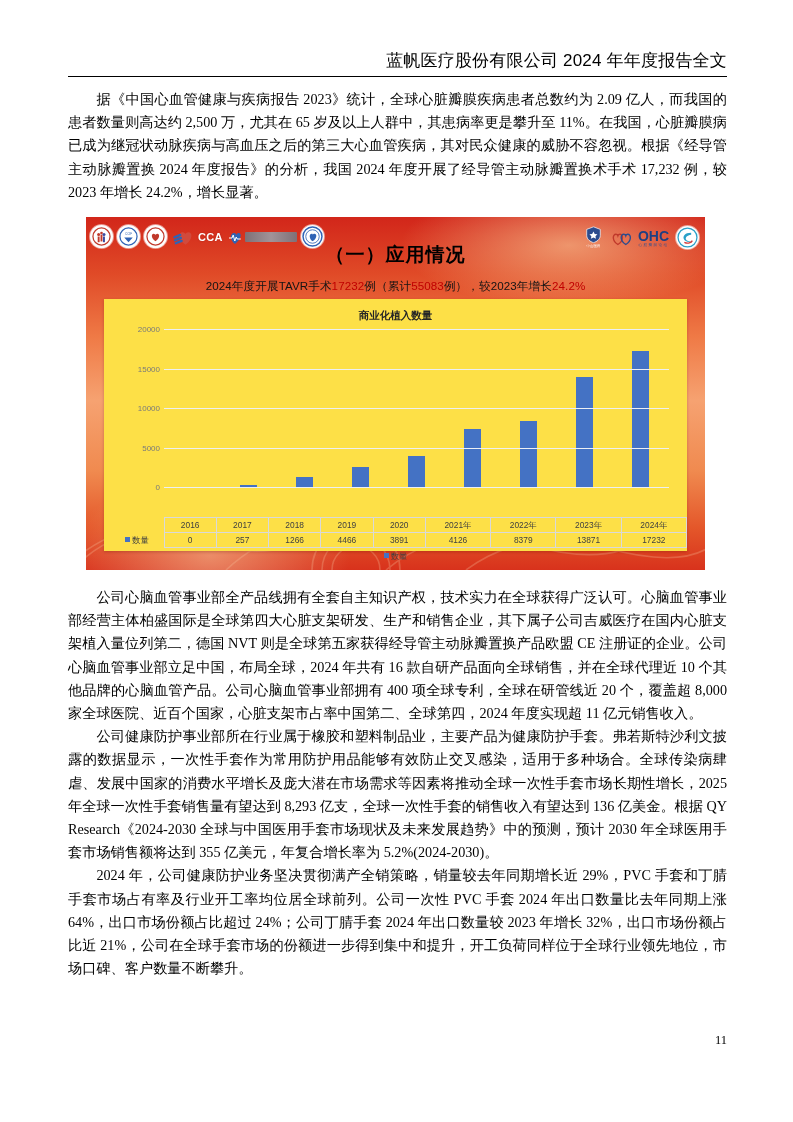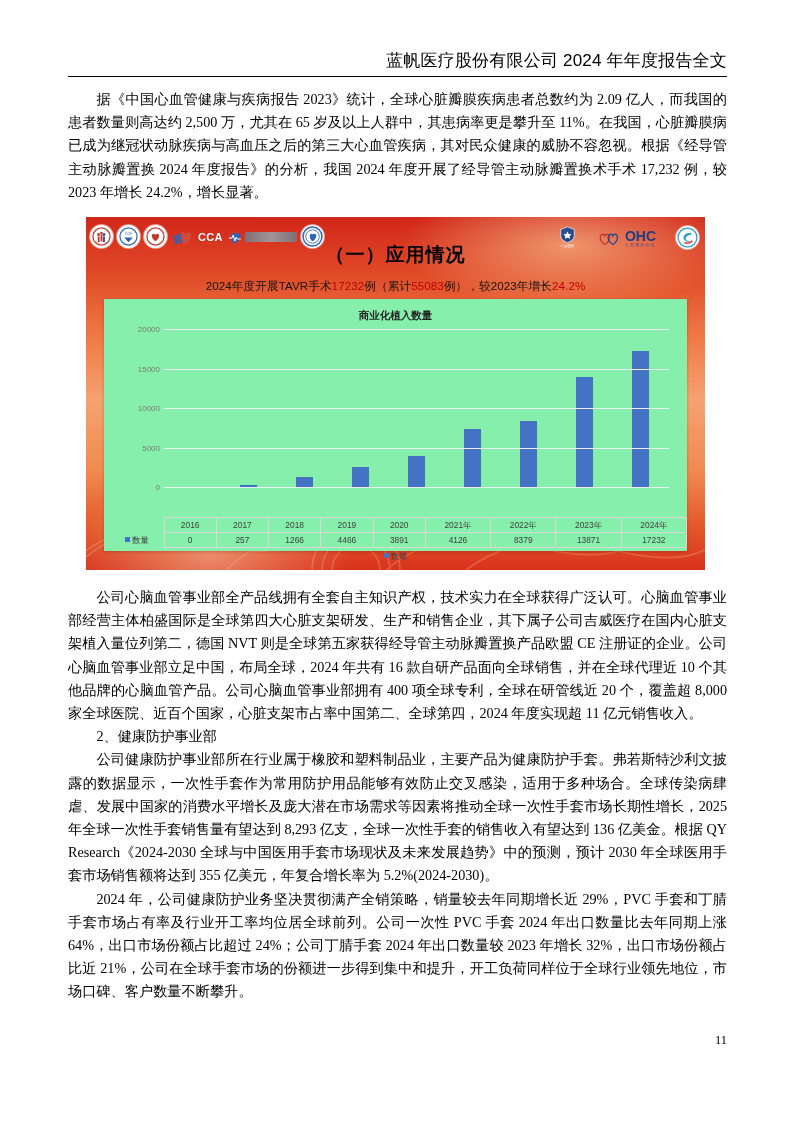--- a/index.html
+++ b/index.html
@@ -59,21 +59,21 @@
   
   .fig-swirls { position:absolute; left:0; right:0; bottom:0; height:74px; opacity:.55; }
   .fig-swirls svg { display:block; width:100%; height:100%; }
 
   
   .logo-strip {
     position: absolute; left: 0; top: 0; width: 100%; height: 50px;
     display: flex; align-items: center;
   }
   .logo-left { position:absolute; left:4px; top:8px; display:flex; align-items:center; gap:4px; }
-  .logo-right { position:absolute; right:6px; top:9px; display:flex; align-items:center; gap:20px; }
+  .logo-right { position:absolute; right:6px; top:9px; display:flex; align-items:center; gap:7px; }
   .lg { width:23px; height:23px; border-radius:50%; background:#fdfdfd;
         display:flex; align-items:center; justify-content:center;
         box-shadow:0 0 0 1px rgba(255,255,255,.5); flex:none; }
   .lg svg { display:block; }
   .cca-mark { display:flex; align-items:center; gap:1px; margin-left:1px; }
   .cca-text { font-family:"Liberation Sans", sans-serif; font-weight:bold; font-size:11px;
               color:#ffffff; letter-spacing:.3px; text-shadow:0 0 2px rgba(120,0,0,.4); }
   .inst-mark { display:flex; align-items:center; gap:2px; }
   .inst-bar { width:52px; height:10px; border-radius:1px;
               background:linear-gradient(90deg,#6f7b86 0%, #98a4ae 50%, #6f7b86 100%); opacity:.85; }
@@ -97,21 +97,21 @@
     font-family: "Liberation Sans", sans-serif;
     font-weight: normal; font-size: 11.6px; color:#141414;
     white-space: nowrap; letter-spacing:.1px;
   }
   .fig-subtitle .hl { color:#c00000; }
 
   
   .chart-card {
     position: absolute; left: 18px; top: 82px;
     width: 583px; height: 252px;
-    background: #86efac;
+    background: #fde047;
     box-shadow: 0 1px 3px rgba(80,0,0,.25);
   }
   .chart-title {
     text-align:center; font-family:"Liberation Sans", sans-serif;
     font-weight:bold; font-size:10.5px; color:#262626; margin-top:10px;
   }
   .plot-wrap { position:absolute; left:0; top:30px; width:583px; height:190px; }
   .y-axis { position:absolute; left:18px; top:0; width:42px; height:158px; }
   .y-tick {
     position:absolute; right:4px; transform:translateY(-50%);
@@ -154,21 +154,20 @@
 
   <div class="header">蓝帆医疗股份有限公司 2024 年年度报告全文</div>
   <div class="header-rule"></div>
 
   <div class="content">
     <p class="para">据《中国心血管健康与疾病报告 2023》统计，全球心脏瓣膜疾病患者总数约为 2.09 亿人，而我国的患者数量则高达约 2,500 万，尤其在 65 岁及以上人群中，其患病率更是攀升至 11%。在我国，心脏瓣膜病已成为继冠状动脉疾病与高血压之后的第三大心血管疾病，其对民众健康的威胁不容忽视。根据《经导管主动脉瓣置换 2024 年度报告》的分析，我国 2024 年度开展了经导管主动脉瓣置换术手术 17,232 例，较 2023 年增长 24.2%，增长显著。</p>
 
     <div style="height:382px"></div>
 
     <p class="para">公司心脑血管事业部全产品线拥有全套自主知识产权，技术实力在全球获得广泛认可。心脑血管事业部经营主体柏盛国际是全球第四大心脏支架研发、生产和销售企业，其下属子公司吉威医疗在国内心脏支架植入量位列第二，德国 NVT 则是全球第五家获得经导管主动脉瓣置换产品欧盟 CE 注册证的企业。公司心脑血管事业部立足中国，布局全球，2024 年共有 16 款自研产品面向全球销售，并在全球代理近 10 个其他品牌的心脑血管产品。公司心脑血管事业部拥有 400 项全球专利，全球在研管线近 20 个，覆盖超 8,000 家全球医院、近百个国家，心脏支架市占率中国第二、全球第四，2024 年度实现超 11 亿元销售收入。</p>
-    <p class="para sect-title">2、健康防护事业部</p>
     <p class="para">公司健康防护事业部所在行业属于橡胶和塑料制品业，主要产品为健康防护手套。弗若斯特沙利文披露的数据显示，一次性手套作为常用防护用品能够有效防止交叉感染，适用于多种场合。全球传染病肆虐、发展中国家的消费水平增长及庞大潜在市场需求等因素将推动全球一次性手套市场长期性增长，2025 年全球一次性手套销售量有望达到 8,293 亿支，全球一次性手套的销售收入有望达到 136 亿美金。根据 QY Research《2024-2030 全球与中国医用手套市场现状及未来发展趋势》中的预测，预计 2030 年全球医用手套市场销售额将达到 355 亿美元，年复合增长率为 5.2%(2024-2030)。</p>
     <p class="para">2024 年，公司健康防护业务坚决贯彻满产全销策略，销量较去年同期增长近 29%，PVC 手套和丁腈手套市场占有率及行业开工率均位居全球前列。公司一次性 PVC 手套 2024 年出口数量比去年同期上涨 64%，出口市场份额占比超过 24%；公司丁腈手套 2024 年出口数量较 2023 年增长 32%，出口市场份额占比近 21%，公司在全球手套市场的份额进一步得到集中和提升，开工负荷同样位于全球行业领先地位，市场口碑、客户数量不断攀升。</p>
   </div>
 
   <div class="figure">
     <div class="fig-bg"></div>
 
     <div class="fig-swirls">
       <svg viewBox="0 0 619 74" preserveAspectRatio="none">
         <g fill="none" stroke="#f6c7a2" stroke-width="1.6" opacity=".5">

